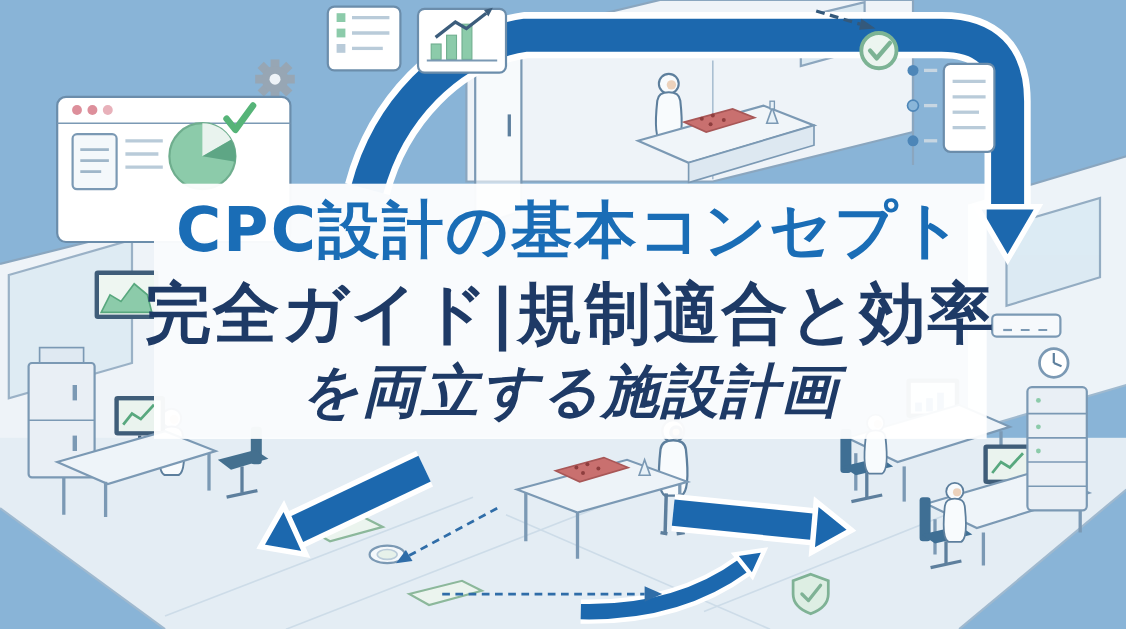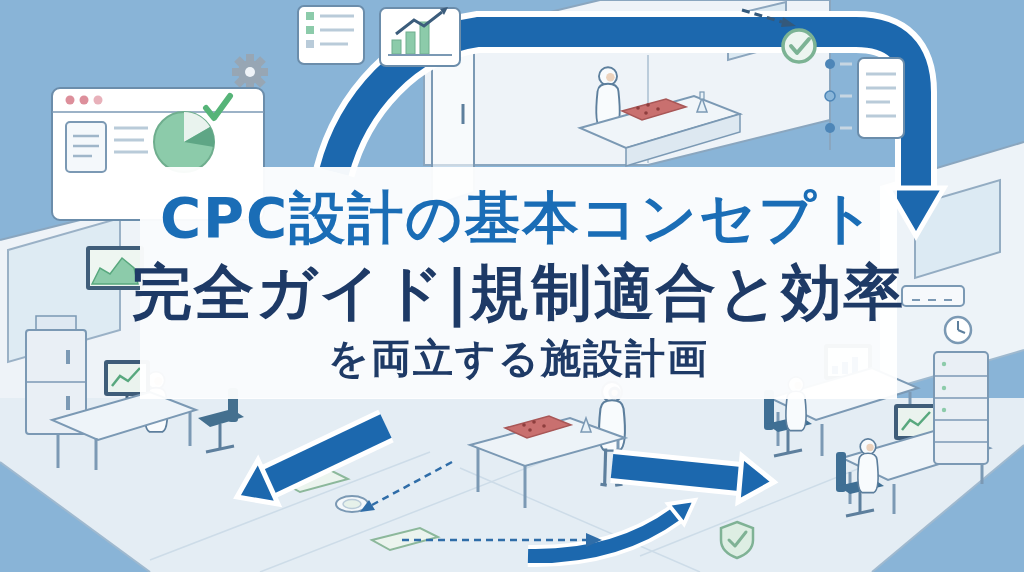--- a/index.html
+++ b/index.html
@@ -6,21 +6,21 @@
   .stage{position:relative;width:1024px;height:572px;overflow:hidden;background:#89b4d7;
          font-family:"DejaVu Sans","Liberation Sans",sans-serif;}
   .stage svg{position:absolute;left:0;top:0;}
   .banner{position:absolute;left:140px;top:167px;width:757px;height:232px;
           background:rgba(255,255,255,0.95);
           display:flex;flex-direction:column;align-items:center;justify-content:center;
           gap:2px;text-align:center;}
   .banner .line{font-weight:800;letter-spacing:2px;line-height:1.26;white-space:nowrap;}
   .banner .l1{font-size:56px;color:#1a6db6;}
   .banner .l2{font-size:60px;color:#1e3a66;}
-  .banner .l3{font-size:40px;color:#1e3a66;}
+  .banner .l3{font-size:52px;color:#1e3a66;font-style:italic;}
 </style>
 </head>
 <body>
 
 <div class="stage">
 
 <svg width="1024" height="572" viewBox="0 0 1024 572">
   <defs>
     <g id="worker-figure">
       <circle cx="0" cy="-4" r="9.5" fill="#f8fbfd" stroke="#5d7f9d" stroke-width="2"></circle>

